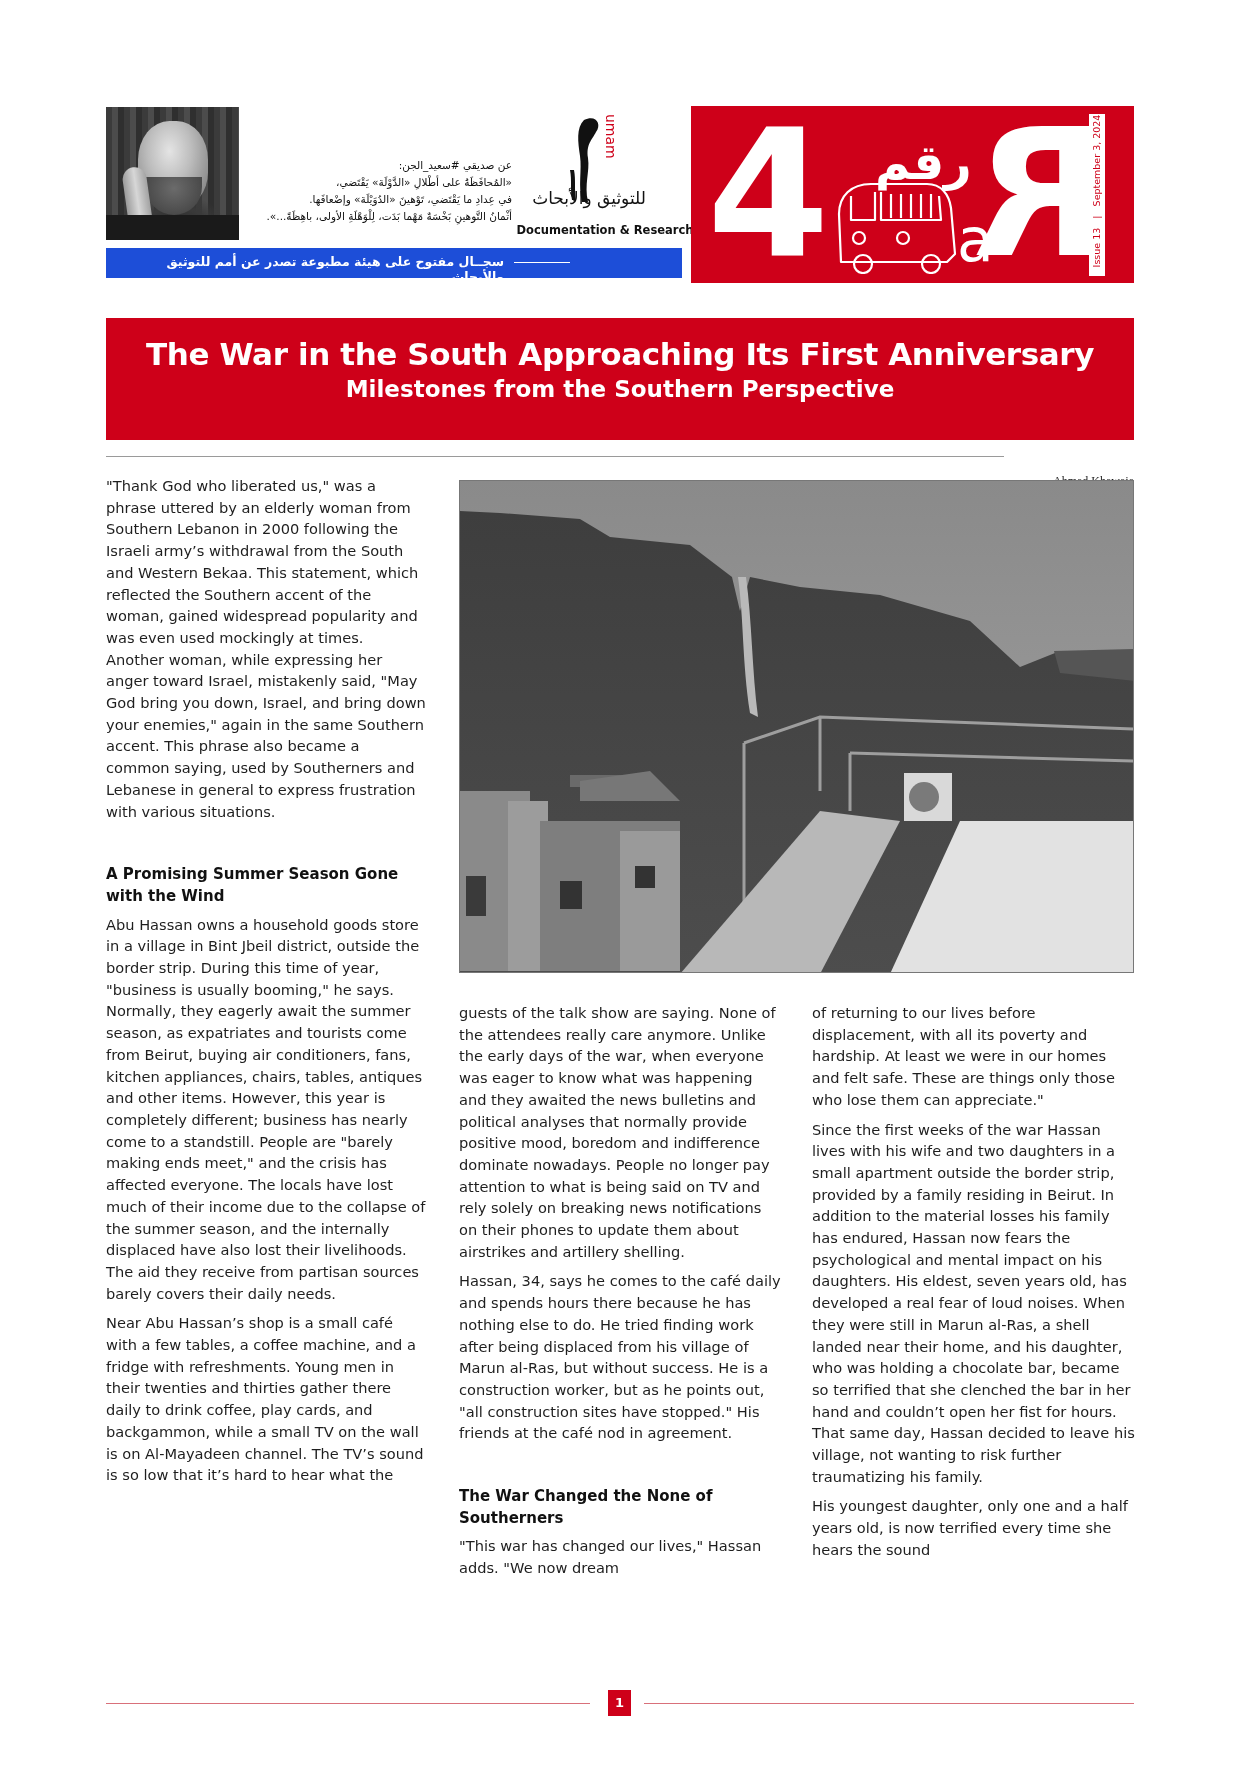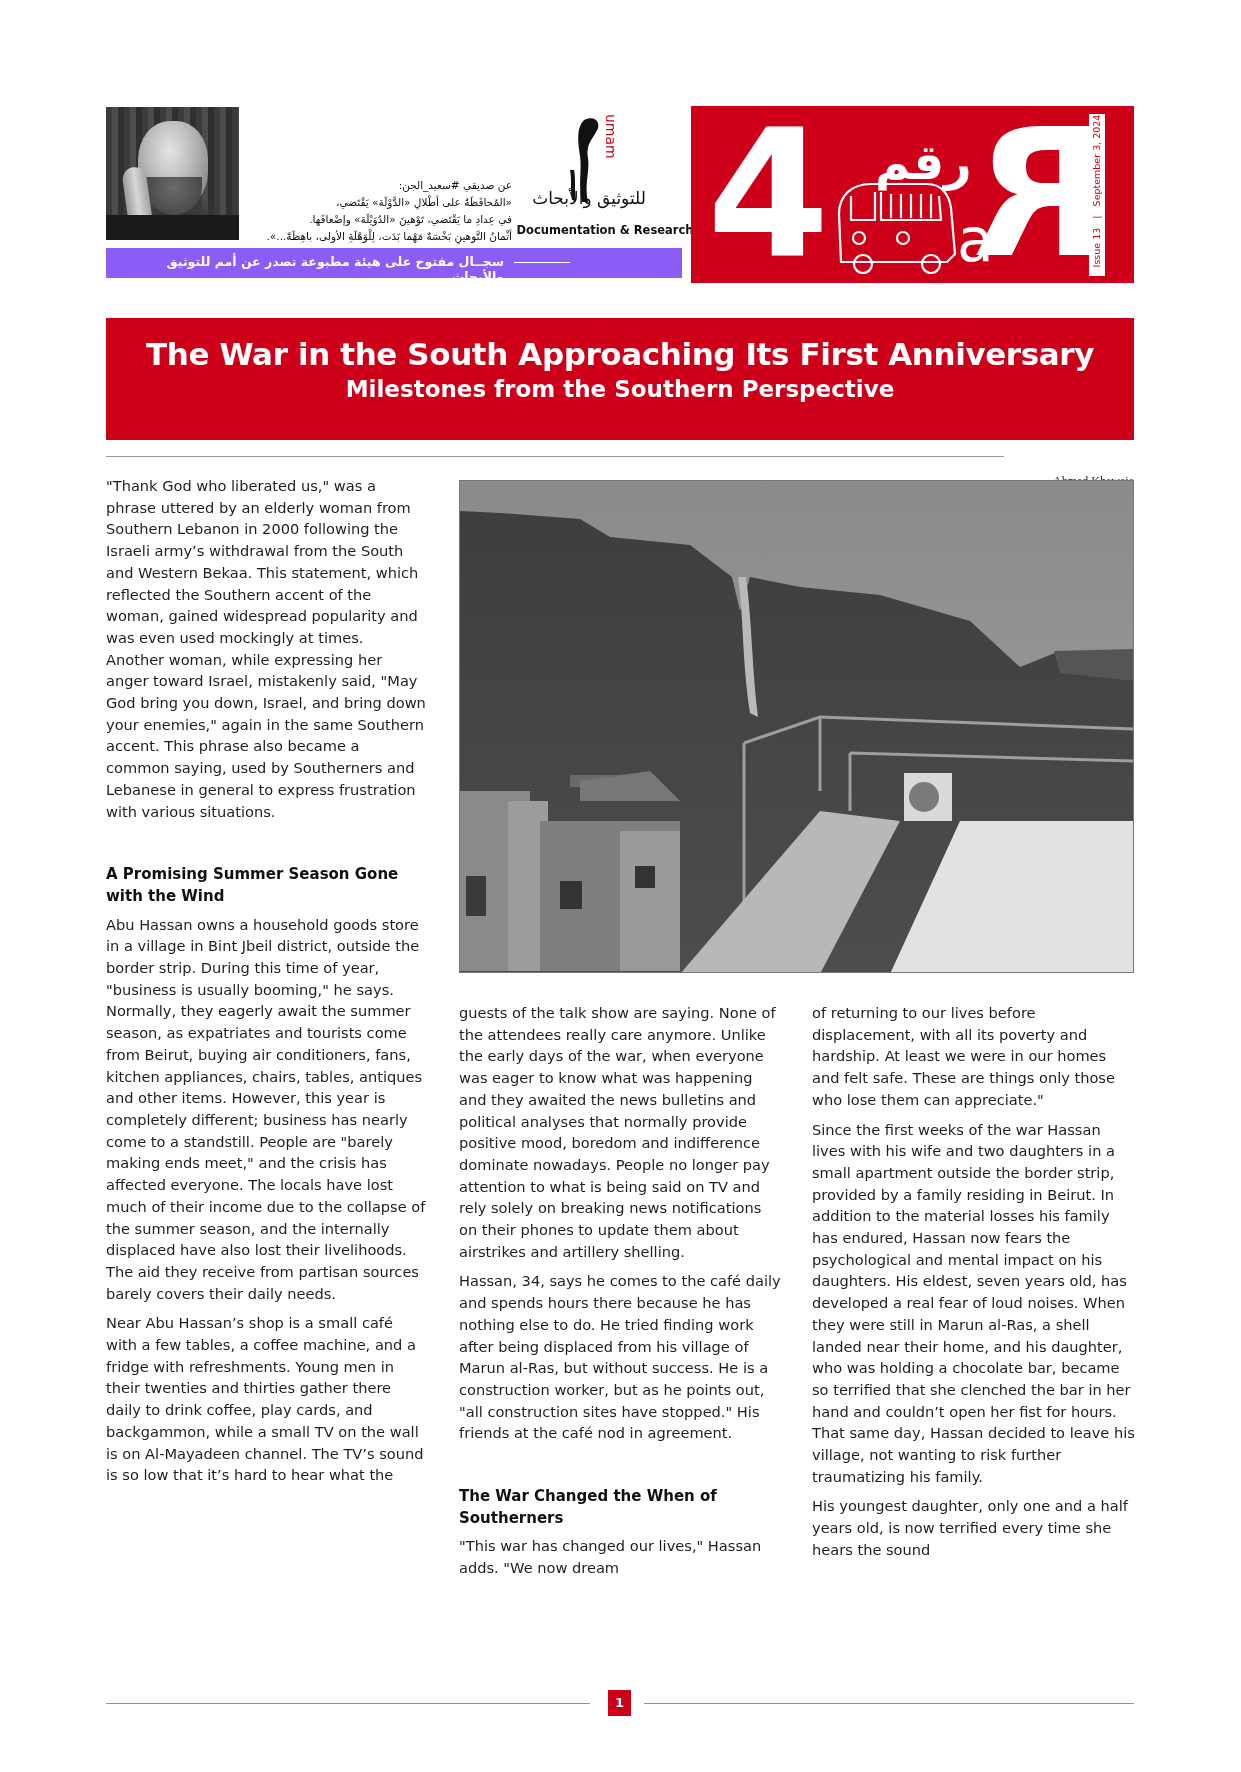--- a/index.html
+++ b/index.html
@@ -34,39 +34,39 @@
     transform: rotate(-8deg);
   }
   .portrait .shirt {
     position: absolute; left: 0; top: 108px; width: 133px; height: 30px;
     background: #1a1a1a;
   }
 
   .quote-ar {
     position: absolute; left: 248px; top: 157px; width: 264px;
     direction: rtl; 
-    font-family: "DejaVu Sans", sans-serif; font-size: 10.5px; line-height: 17px; color: #111; margin-top: 20px;
+    font-family: "DejaVu Sans", sans-serif; font-size: 10.5px; line-height: 17px; color: #111;
   }
 
   .logo-block { position: absolute; left: 498px; top: 104px; width: 182px; height: 138px; }
   .logo-mark {
     position: absolute; left: 68px; top: 6px; width: 54px; height: 96px;
   }
   .logo-ar {
     position: absolute; left: 0; top: 84px; width: 182px; text-align: center;
     direction: rtl; font-family: "DejaVu Serif", serif; font-size: 17px; color: #111;
   }
   .logo-en {
     position: absolute; left: 16px; top: 119px; width: 182px; text-align: center;
     font-family: "DejaVu Sans", sans-serif; font-size: 11.5px; color: #111; font-weight: bold;
   }
 
   .strap {
     position: absolute; left: 106px; top: 248px; width: 576px; height: 30px;
-    background: #8b5cf6;
+    background: #1d4ed8;
   }
   .strap .rule {
     position: absolute; left: 408px; top: 14px; width: 56px; height: 1px; background: #ffffff;
   }
   .strap .text {
     position: absolute; left: 8px; top: 6px; width: 390px;
     direction: rtl; text-align: right; color: #ffffff;
     font-family: "DejaVu Sans", sans-serif; font-weight: bold; font-size: 12.5px;
   }
 
@@ -272,21 +272,21 @@
   <div class="gap"></div>
   <h3>A Promising Summer Season Gone with the Wind</h3>
   <p>Abu Hassan owns a household goods store in a village in Bint Jbeil district, outside the border strip. During this time of year, "business is usually booming," he says. Normally, they eagerly await the summer season, as expatriates and tourists come from Beirut, buying air conditioners, fans, kitchen appliances, chairs, tables, antiques and other items. However, this year is completely different; business has nearly come to a standstill. People are "barely making ends meet," and the crisis has affected everyone. The locals have lost much of their income due to the collapse of the summer season, and the internally displaced have also lost their livelihoods. The aid they receive from partisan sources barely covers their daily needs.</p>
   <p>Near Abu Hassan’s shop is a small café with a few tables, a coffee machine, and a fridge with refreshments. Young men in their twenties and thirties gather there daily to drink coffee, play cards, and backgammon, while a small TV on the wall is on Al-Mayadeen channel. The TV’s sound is so low that it’s hard to hear what the</p>
 </div>
 
 <div class="col col2">
   <p>guests of the talk show are saying. None of the attendees really care anymore. Unlike the early days of the war, when everyone was eager to know what was happening and they awaited the news bulletins and political analyses that normally provide positive mood, boredom and indifference dominate nowadays. People no longer pay attention to what is being said on TV and rely solely on breaking news notifications on their phones to update them about airstrikes and artillery shelling.</p>
   <p>Hassan, 34, says he comes to the café daily and spends hours there because he has nothing else to do. He tried finding work after being displaced from his village of Marun al-Ras, but without success. He is a construction worker, but as he points out, "all construction sites have stopped." His friends at the café nod in agreement.</p>
   <div class="gap"></div>
-  <h3>The War Changed the When of Southerners</h3>
+  <h3>The War Changed the None of Southerners</h3>
   <p>"This war has changed our lives," Hassan adds. "We now dream</p>
 </div>
 
 <div class="col col3">
   <p>of returning to our lives before displacement, with all its poverty and hardship. At least we were in our homes and felt safe. These are things only those who lose them can appreciate."</p>
   <p>Since the first weeks of the war Hassan lives with his wife and two daughters in a small apartment outside the border strip, provided by a family residing in Beirut. In addition to the material losses his family has endured, Hassan now fears the psychological and mental impact on his daughters. His eldest, seven years old, has developed a real fear of loud noises. When they were still in Marun al-Ras, a shell landed near their home, and his daughter, who was holding a chocolate bar, became so terrified that she clenched the bar in her hand and couldn’t open her fist for hours. That same day, Hassan decided to leave his village, not wanting to risk further traumatizing his family.</p>
   <p>His youngest daughter, only one and a half years old, is now terrified every time she hears the sound</p>
 </div>
 
 <div class="foot-rule-l"></div>

